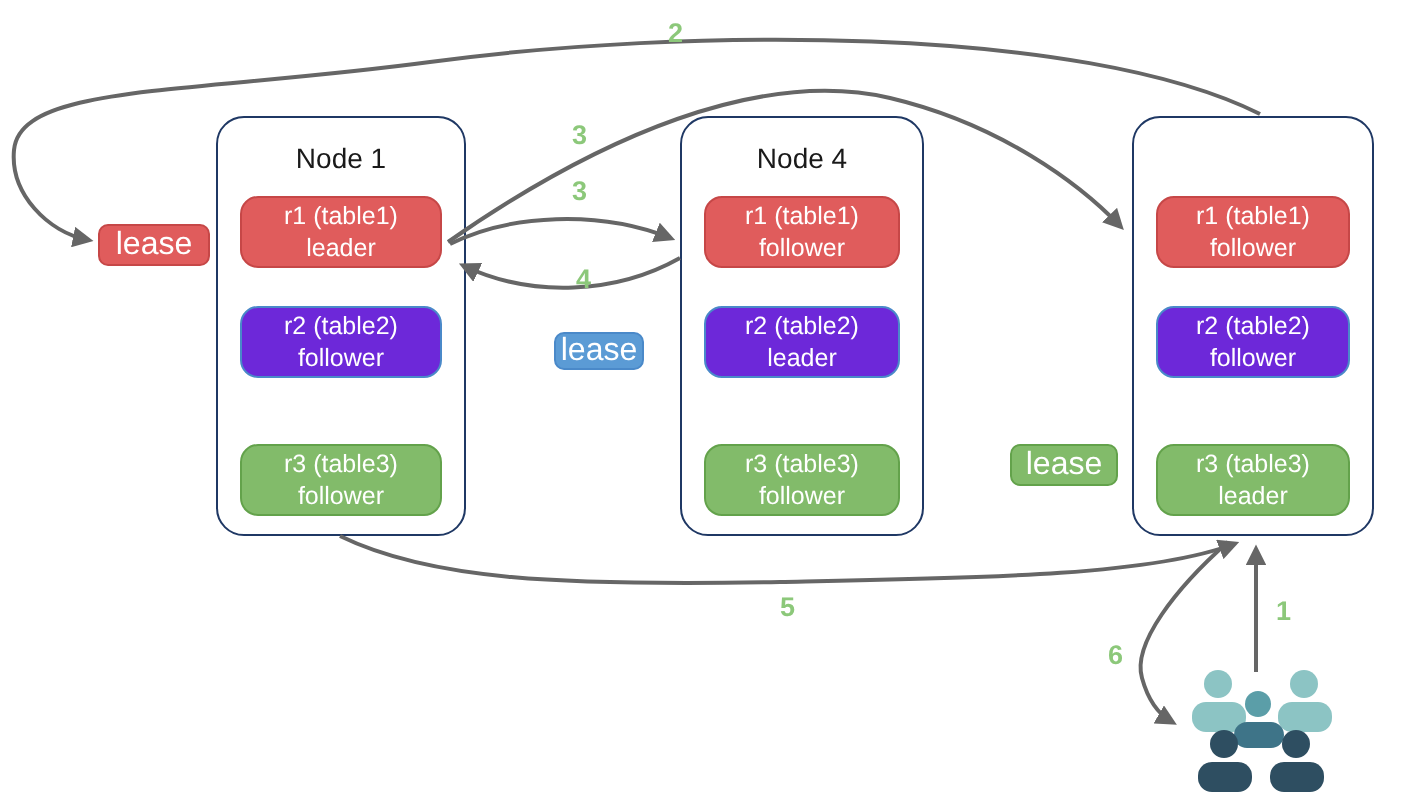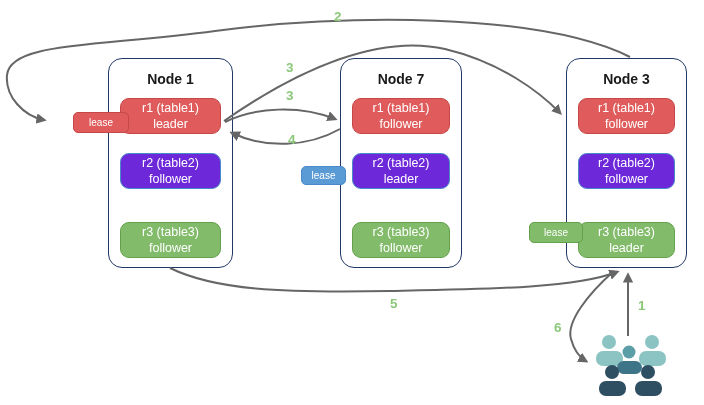--- a/index.html
+++ b/index.html
@@ -13,40 +13,40 @@
   
   .node{
     position:absolute;top:58px;height:210px;
     background:#ffffff;border:1.5px solid #1f3864;border-radius:14px;
     box-sizing:border-box;z-index:2;
   }
   #node1{left:108px;width:125px}
   #node2{left:340px;width:122px}
   #node3{left:566px;width:121px}
   .node-title{
-    text-align:center;font-weight:bold;font-size:14px;color:#1a1a1a;
+    text-align:center;font-weight:normal;font-size:14px;color:#1a1a1a;
     margin-top:12px;
   }
   .replica{
     position:absolute;left:11px;right:11px;height:36px;border-radius:9px;
     color:#ffffff;font-size:12.5px;line-height:1.3;
     display:flex;flex-direction:column;align-items:center;justify-content:center;
     box-sizing:border-box;text-align:center;
   }
   .replica.p1{top:39px}
   .replica.p2{top:94px}
   .replica.p3{top:163px}
   .c-red{background:#e05c5c;border:1.5px solid #c64747}
   .c-blue{background:#6d28d9;border:1.5px solid #4a89c9}
   .c-green{background:#82bb6a;border:1.5px solid #63a24b}
   
   .lease{
-    position:absolute;color:#ffffff;font-size:10px;
+    position:absolute;color:#ffffff;font-size:16px;
     display:flex;align-items:center;justify-content:center;
-    border-radius:5px;box-sizing:border-box;z-index:2;margin-left:24px;
+    border-radius:5px;box-sizing:border-box;z-index:2;
   }
   #lease-t1{left:49px;top:112px;width:56px;height:21px;background:#e05c5c;border:1.5px solid #c64747}
   #lease-t2{left:277px;top:166px;width:45px;height:19px;background:#5b9bd5;border:1.5px solid #4a89c9}
   #lease-t3{left:505px;top:222px;width:54px;height:21px;background:#82bb6a;border:1.5px solid #63a24b}
   
   .step{
     position:absolute;color:#8cc87a;font-weight:bold;font-size:13.5px;z-index:6;
   }
   #step2{left:334px;top:9px}
   #step3a{left:286px;top:60px}
@@ -90,37 +90,36 @@
       <span>r2 (table2)</span>
       <span>follower</span>
     </div>
     <div class="replica p3 c-green">
       <span>r3 (table3)</span>
       <span>follower</span>
     </div>
   </div>
 
   <div class="node" id="node2">
-    <div class="node-title">Node 7</div>
+    <div class="node-title">Node 4</div>
     <div class="replica p1 c-red">
       <span>r1 (table1)</span>
       <span>follower</span>
     </div>
     <div class="replica p2 c-blue">
       <span>r2 (table2)</span>
       <span>leader</span>
     </div>
     <div class="replica p3 c-green">
       <span>r3 (table3)</span>
       <span>follower</span>
     </div>
   </div>
 
   <div class="node" id="node3">
-    <div class="node-title">Node 3</div>
     <div class="replica p1 c-red">
       <span>r1 (table1)</span>
       <span>follower</span>
     </div>
     <div class="replica p2 c-blue">
       <span>r2 (table2)</span>
       <span>follower</span>
     </div>
     <div class="replica p3 c-green">
       <span>r3 (table3)</span>

